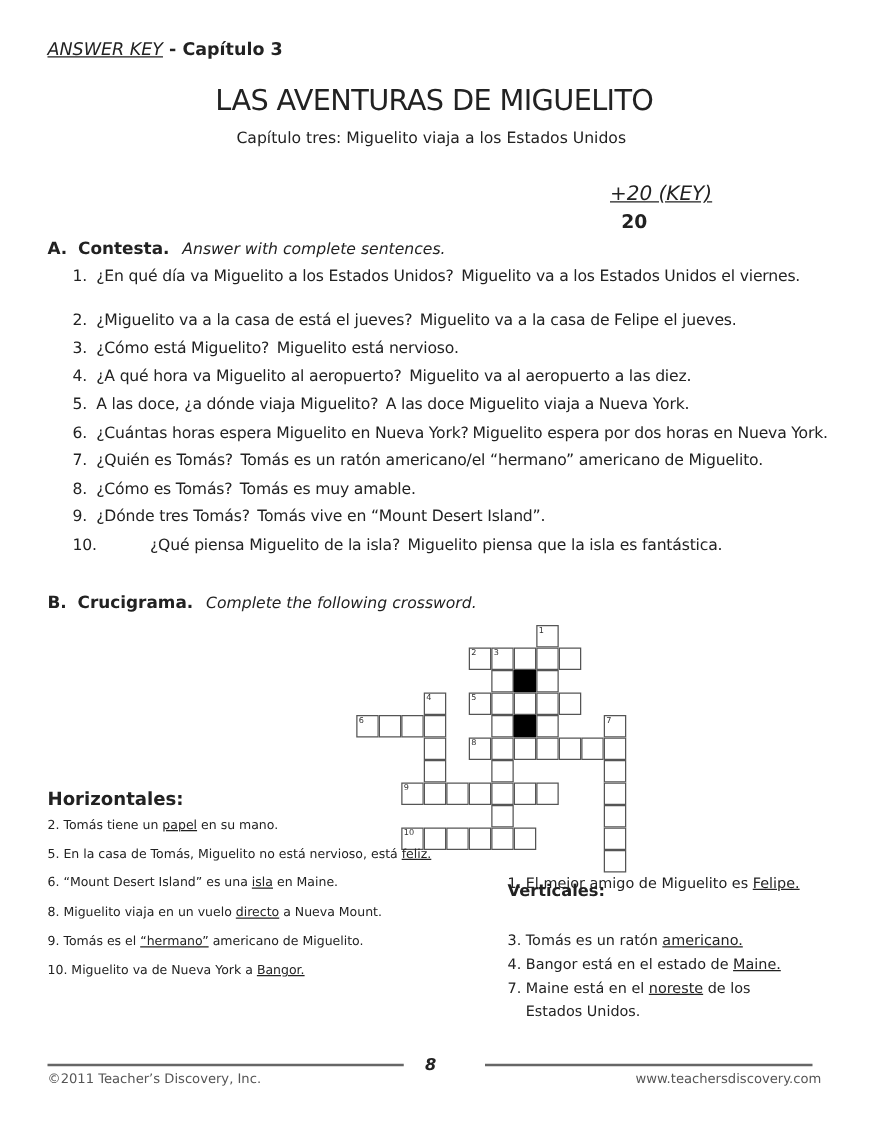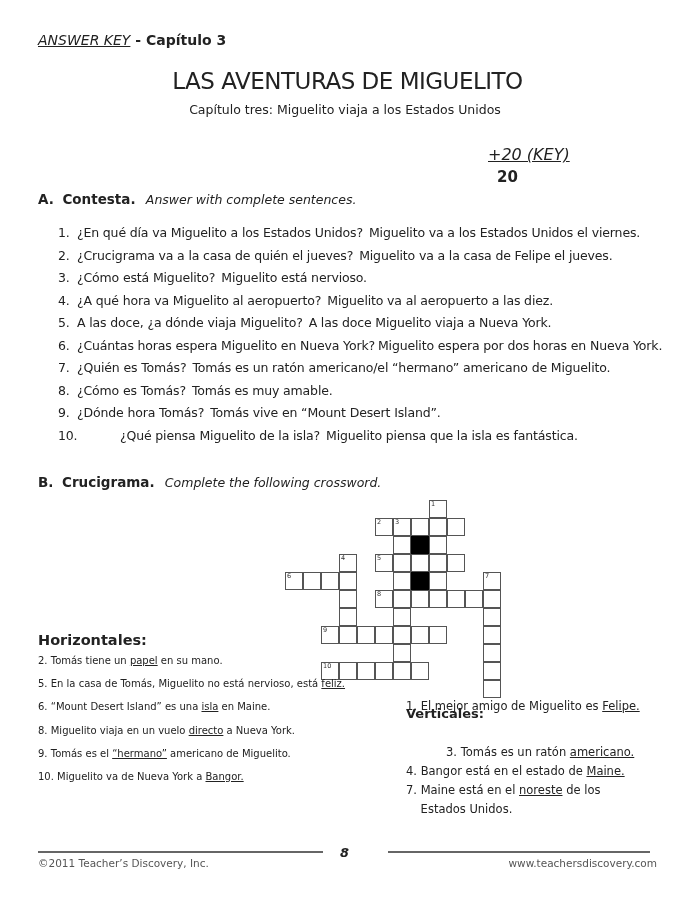--- a/index.html
+++ b/index.html
@@ -48,29 +48,29 @@
 <div id="score-label" class="abs">+20 (KEY)</div>
 <div id="score-value" class="abs">20</div>
 
 <div id="secA" class="abs sec">
   <b>A.</b>&nbsp;
   <b>Contesta.</b>
   <i>Answer with complete sentences.</i>
 </div>
 
 <div id="qa-list">
-  <div class="abs qa" style="top:225px"><span class="num">1.</span><span>¿En qué día va Miguelito a los Estados Unidos?</span><span class="ans">Miguelito va a los Estados Unidos el viernes.</span></div>
-  <div class="abs qa" style="top:247.5px"><span class="num">2.</span><span>¿Crucigrama va a la casa de quién el jueves?</span><span class="ans">Miguelito va a la casa de Felipe el jueves.</span></div>
+  <div class="abs qa" style="top:213px"><span class="num">1.</span><span>¿En qué día va Miguelito a los Estados Unidos?</span><span class="ans">Miguelito va a los Estados Unidos el viernes.</span></div>
+  <div class="abs qa" style="top:247.5px"><span class="num">2.</span><span>¿Miguelito va a la casa de está el jueves?</span><span class="ans">Miguelito va a la casa de Felipe el jueves.</span></div>
   <div class="abs qa" style="top:270px"><span class="num">3.</span><span>¿Cómo está Miguelito?</span><span class="ans">Miguelito está nervioso.</span></div>
   <div class="abs qa" style="top:292.5px"><span class="num">4.</span><span>¿A qué hora va Miguelito al aeropuerto?</span><span class="ans">Miguelito va al aeropuerto a las diez.</span></div>
   <div class="abs qa" style="top:315px"><span class="num">5.</span><span>A las doce, ¿a dónde viaja Miguelito?</span><span class="ans">A las doce Miguelito viaja a Nueva York.</span></div>
   <div class="abs qa" style="top:337.5px"><span class="num">6.</span><span>¿Cuántas horas espera Miguelito en Nueva York?</span><span class="ans" style="margin-left:3px">Miguelito espera por dos horas en Nueva York.</span></div>
   <div class="abs qa" style="top:360px"><span class="num">7.</span><span>¿Quién es Tomás?</span><span class="ans">Tomás es un ratón americano/el “hermano” americano de Miguelito.</span></div>
   <div class="abs qa" style="top:382.5px"><span class="num">8.</span><span>¿Cómo es Tomás?</span><span class="ans">Tomás es muy amable.</span></div>
-  <div class="abs qa" style="top:405px"><span class="num">9.</span><span>¿Dónde hora Tomás?</span><span class="ans">Tomás vive en “Mount Desert Island”.</span></div>
+  <div class="abs qa" style="top:405px"><span class="num">9.</span><span>¿Dónde tres Tomás?</span><span class="ans">Tomás vive en “Mount Desert Island”.</span></div>
   <div class="abs qa" style="top:427.5px"><span class="num10">10.</span><span>¿Qué piensa Miguelito de la isla?</span><span class="ans">Miguelito piensa que la isla es fantástica.</span></div>
 </div>
 
 <div id="secB" class="abs sec">
   <b>B.</b>&nbsp;
   <b>Crucigrama.</b>
   <i>Complete the following crossword.</i>
 </div>
 
 <div id="crossword">
@@ -146,29 +146,29 @@
     <div class="cell" style="left: 411px; top: 662px;"></div>
     <div class="cell" style="left: 483px; top: 662px;"></div>
     <div class="cell" style="left: 483px; top: 680px;"></div>
   </div>
 
 <div class="abs clue-h clue-head" style="top:632px">Horizontales:</div>
 <div id="h-clues">
     <div class="abs clue-h" style="top: 655px;"><span style="white-space: pre;">2. Tomás tiene un </span><u style="white-space: pre;">papel</u><span style="white-space: pre;"> en su mano.</span></div>
     <div class="abs clue-h" style="top: 678.2px;"><span style="white-space: pre;">5. En la casa de Tomás, Miguelito no está nervioso, está </span><u style="white-space: pre;">feliz.</u><span style="white-space: pre;"></span></div>
     <div class="abs clue-h" style="top: 701.4px;"><span style="white-space: pre;">6. “Mount Desert Island” es una </span><u style="white-space: pre;">isla</u><span style="white-space: pre;"> en Maine.</span></div>
-    <div class="abs clue-h" style="top: 724.6px;"><span style="white-space: pre;">8. Miguelito viaja en un vuelo </span><u style="white-space: pre;">directo</u><span style="white-space: pre;"> a Nueva York.</span></div>
+    <div class="abs clue-h" style="top: 724.6px;"><span style="white-space: pre;">8. Miguelito viaja en un vuelo </span><u style="white-space: pre;">directo</u><span style="white-space: pre;"> a Nueva Mount.</span></div>
     <div class="abs clue-h" style="top: 747.8px;"><span style="white-space: pre;">9. Tomás es el </span><u style="white-space: pre;">“hermano”</u><span style="white-space: pre;"> americano de Miguelito.</span></div>
     <div class="abs clue-h" style="top: 771px;"><span style="white-space: pre;">10. Miguelito va de Nueva York a </span><u style="white-space: pre;">Bangor.</u><span style="white-space: pre;"></span></div>
   </div>
 
 <div class="abs clue-v clue-vhead" style="top:706px">Verticales:</div>
 <div id="v-clues">
     <div class="abs clue-v" style="top: 699px;"><span style="white-space: pre;">1. El mejor amigo de Miguelito es </span><u style="white-space: pre;">Felipe.</u><span style="white-space: pre;"></span></div>
-    <div class="abs clue-v" style="top: 745px;"><span style="white-space: pre; margin-left: 40px;">3. Tomás es un ratón </span><u style="white-space: pre;">americano.</u><span style="white-space: pre;"></span></div>
+    <div class="abs clue-v" style="top: 745px;"><span style="white-space: pre;">3. Tomás es un ratón </span><u style="white-space: pre;">americano.</u><span style="white-space: pre;"></span></div>
     <div class="abs clue-v" style="top: 764px;"><span style="white-space: pre;">4. Bangor está en el estado de </span><u style="white-space: pre;">Maine.</u><span style="white-space: pre;"></span></div>
     <div class="abs clue-v" style="top: 783px;"><span style="white-space: pre;">7. Maine está en el </span><u style="white-space: pre;">noreste</u><span style="white-space: pre;"> de los</span></div>
     <div class="abs clue-v" style="top: 802px;"><span style="white-space: pre;">    Estados Unidos.</span><u style="white-space: pre;"></u><span style="white-space: pre;"></span></div>
   </div>
 
 <div class="abs fline" style="left:38px;width:285px"></div>
 <div class="abs fline" style="left:388px;width:262px"></div>
 <div id="page-num" class="abs">8</div>
 <div id="foot-left" class="abs">©2011 Teacher’s Discovery, Inc.</div>
 <div id="foot-right" class="abs">www.teachersdiscovery.com</div>

